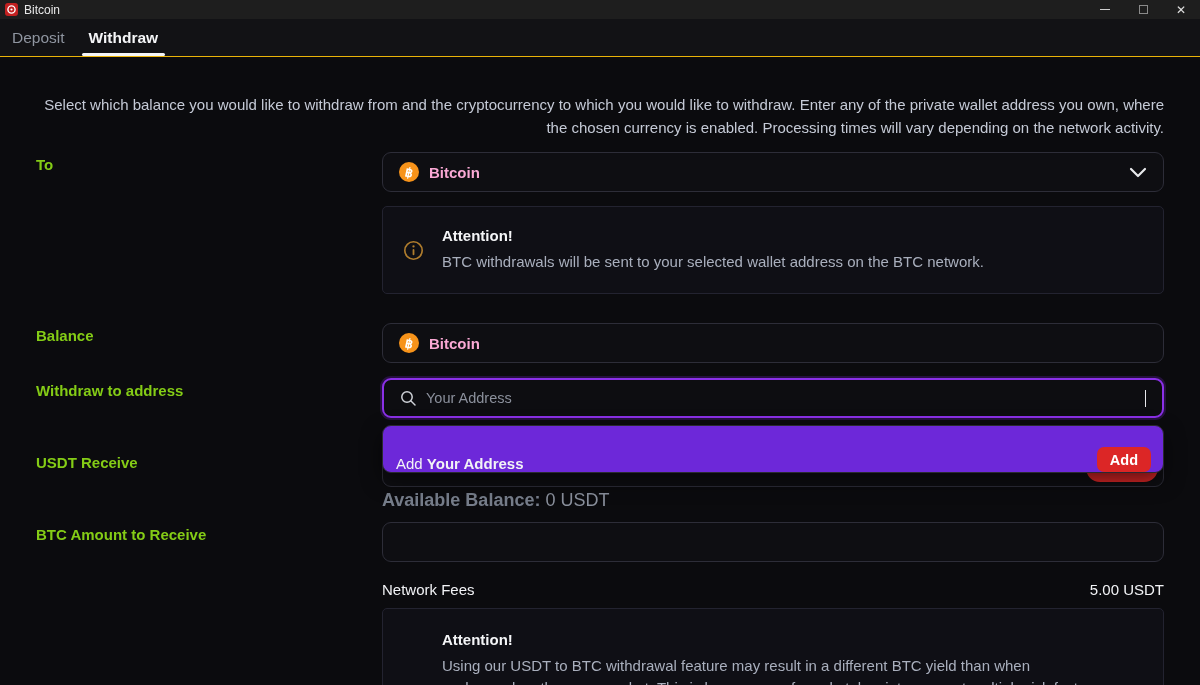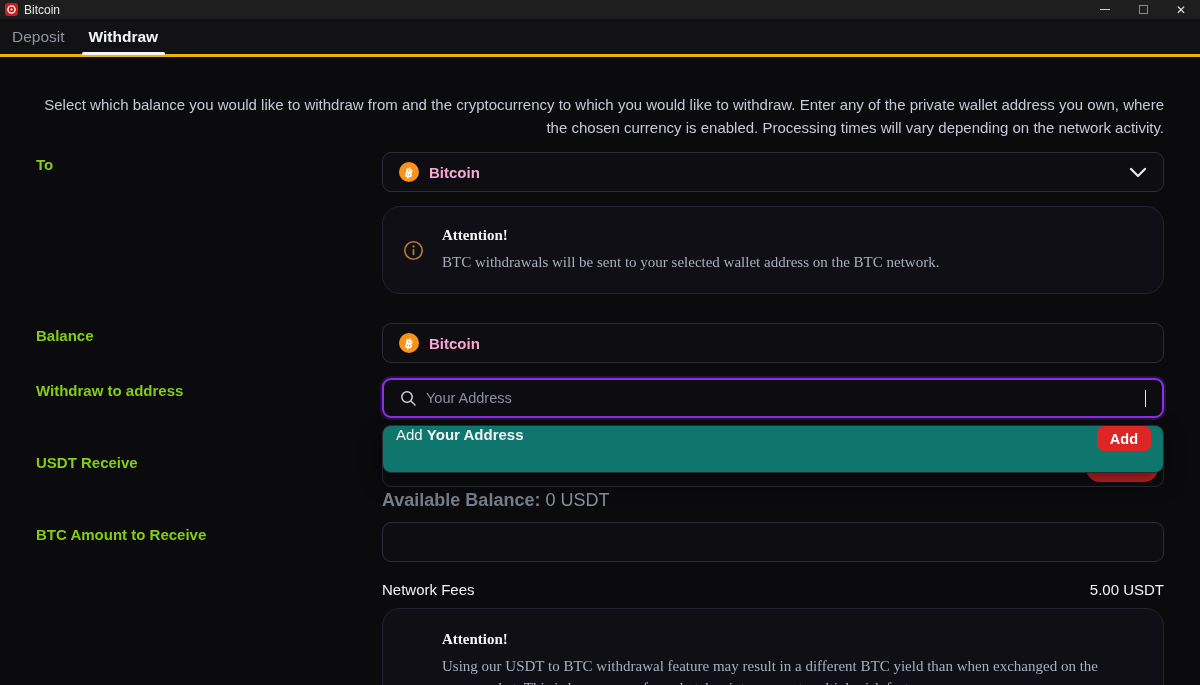--- a/index.html
+++ b/index.html
@@ -10,51 +10,51 @@
   .titlebar { height:19px; background:#1e1e1e; display:flex; align-items:center; padding-left:5px; }
   .app-icon { width:13px; height:13px; border-radius:3px; background:#c22020; display:flex; align-items:center; justify-content:center; margin-right:6px; }
   .app-title { font-size:12px; color:#e8e8e8; }
   .win-controls { margin-left:auto; display:flex; align-items:center; height:100%; }
   .win-btn { width:38px; height:19px; display:flex; align-items:center; justify-content:center; color:#d6d6d6; cursor:default; }
   .glyph-min { width:10px; height:1.5px; background:#cfcfcf; }
   .glyph-max { width:9px; height:9px; border:1.2px solid #8a8a8a; }
   .glyph-close { font-size:12px; line-height:1; color:#e0e0e0; }
 
   
-  .tabbar { height:38px; background:#121215; border-bottom:3px solid #eab308; display:flex; align-items:center; padding-left:10px; gap:20px; }
+  .tabbar { height:38px; background:#121215; border-bottom:1px solid #eab308; display:flex; align-items:center; padding-left:10px; gap:20px; }
   .tab { position:relative; font-size:15.5px; color:#8f95a0; padding:9px 2px; cursor:pointer; }
   .tab.active { color:#f4f5f7; font-weight:bold; }
   .tab-underline { position:absolute; left:-5px; right:-5px; bottom:0; height:2.5px; background:#f4f5f7; border-radius:2px; }
 
   
   .content { position:relative; width:1200px; height:628px; background:#0b0b0e; }
   .abs { position:absolute; }
 
   .desc { left:36px; top:36px; width:1128px; font-size:15px; line-height:23px; color:#c5cad6;text-align:right; }
 
   .field-label { left:36px; font-size:15px; font-weight:bold; color:#84cc16; }
 
   .select, .input-box { left:382px; width:782px; height:40px; background:#0e0e12; border:1px solid #2d2d38; border-radius:9px; display:flex; align-items:center; padding:0 16px; }
   .coin-badge { width:20px; height:20px; border-radius:50%; background:#f7931a; display:flex; align-items:center; justify-content:center; margin-right:10px; flex:0 0 auto; }
   .coin-badge span { color:#fff; font-size:12.5px; font-weight:bold; transform:rotate(12deg); }
   .coin-name { font-size:15px; font-weight:bold; color:#f9a8d4; }
   .chevron { margin-left:auto; display:flex; }
 
-  .attention { left:382px; width:782px; background:#0f0f15; border:1px solid #232330; border-radius:18px; display:flex; align-items:center; padding:0 20px;font-family:Liberation Serif, serif; }
+  .attention { left:382px; width:782px; background:#0f0f15; border:1px solid #232330; border-radius:5px; display:flex; align-items:center; padding:0 20px; }
   .attn-icon { flex:0 0 auto; margin-right:18px; display:flex; }
   .attn-text .attn-title { font-size:15px; font-weight:bold; color:#f4f5f7; margin-bottom:7px; }
   .attn-text .attn-body { font-size:15px; line-height:22px; color:#a9afbd; }
 
   .addr-input { border:2px solid #8b30e8; box-shadow:0 0 0 2px rgba(110,35,190,0.28); background:#0d0d11; }
   .addr-input input { background:transparent; border:none; outline:none; color:#e8e9ee; font-size:14.5px; font-family:"Liberation Sans", sans-serif; flex:1; }
   .addr-input input::placeholder { color:#8b909c; }
   .search-icon { margin-right:9px; display:flex; }
   .caret { width:1px; height:17px; background:#e7e8ec; margin-left:-115px; }
 
-  .popup { left:382px; top:368px; width:782px; height:48px; background:#0f766e; border:1px solid #2a2a31; border-radius:9px; display:flex; align-items:flex-start; padding:0 12px 0 13px; z-index:10; box-shadow:0 8px 20px rgba(0,0,0,0.55); }
+  .popup { left:382px; top:368px; width:782px; height:48px; background:#6d28d9; border:1px solid #2a2a31; border-radius:9px; display:flex; align-items:flex-end; padding:0 12px 0 13px; z-index:10; box-shadow:0 8px 20px rgba(0,0,0,0.55); }
   .popup-text { font-size:15px; color:#f2f3f6; }
   .popup-text b { font-weight:bold; }
   .btn-red { background:#dc2626; color:#fff; font-weight:bold; border:none; border-radius:7px; font-family:"Liberation Sans", sans-serif; cursor:pointer; }
   .add-btn { margin-left:auto; font-size:14.5px; padding:4px 13px; height:25px; }
   .max-btn { left:1086px; top:395px; width:72px; height:30px; border-radius:14px; font-size:14px; z-index:2; }
 
   .available { left:382px; top:433px; font-size:18px; color:#767d8a; font-weight:bold; }
   .available .val { font-weight:normal; color:#8a909c; }
 
   .fees-row { left:382px; top:524px; width:782px; display:flex; justify-content:space-between; font-size:15px; font-weight:normal; color:#f2f3f6; }

